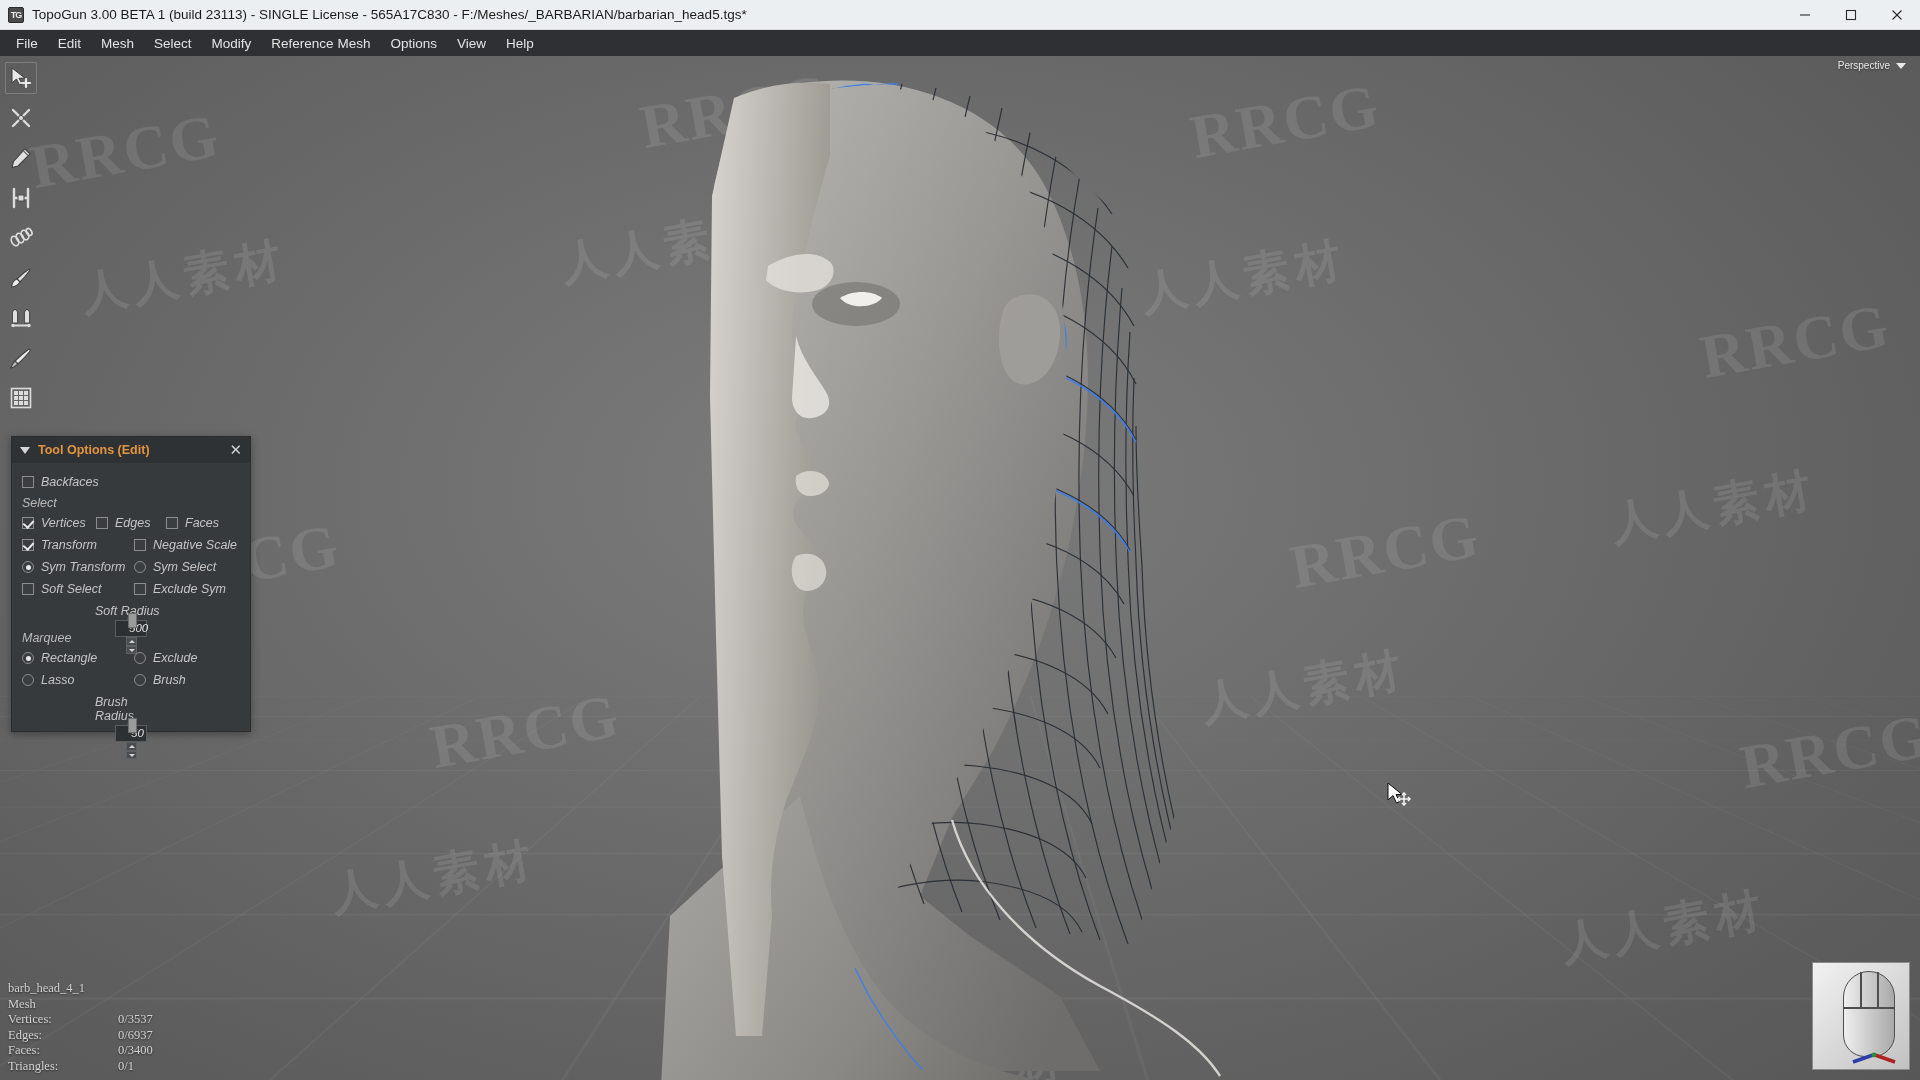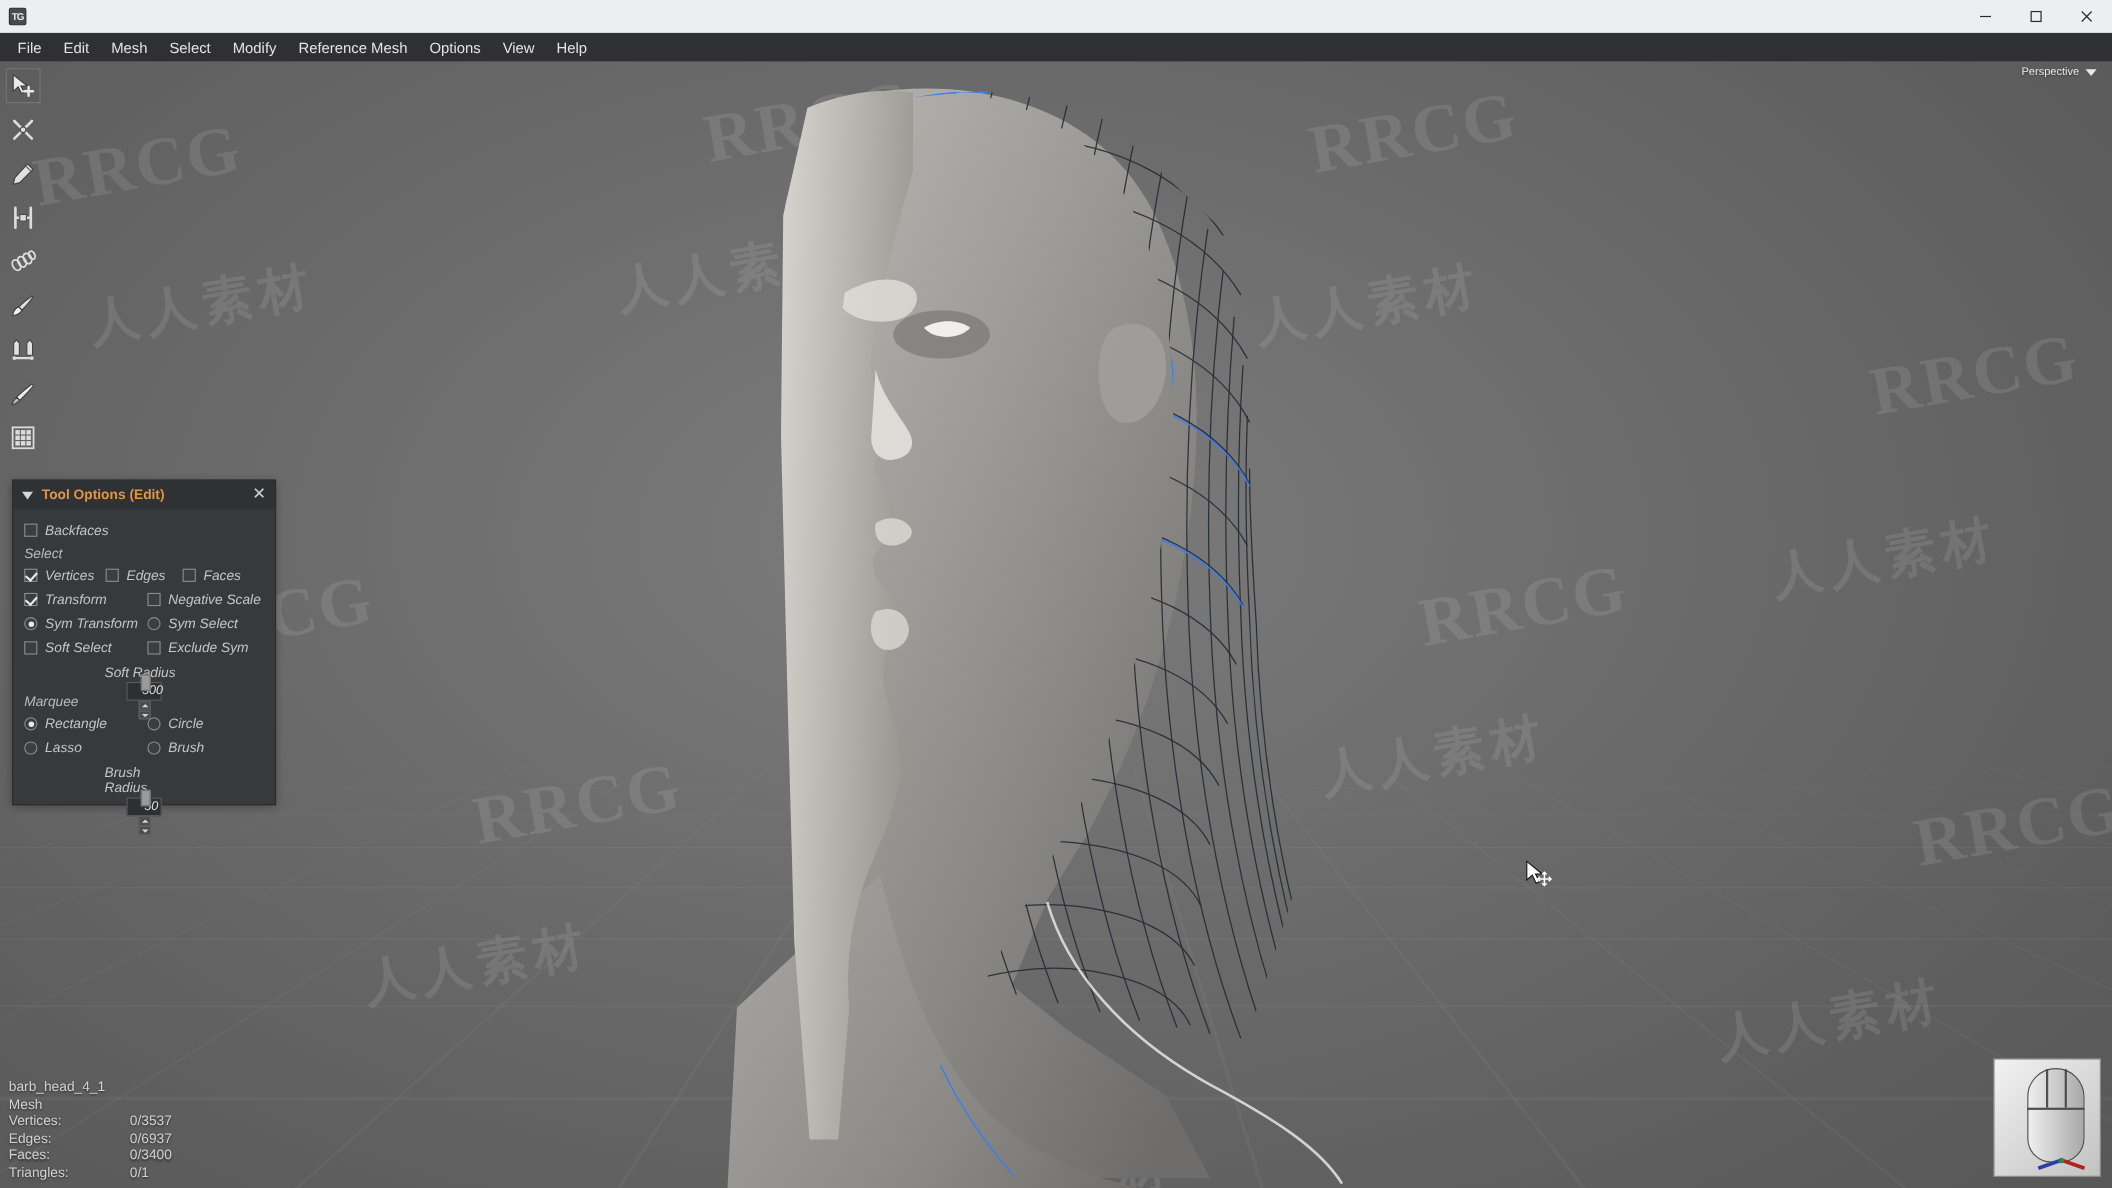--- a/index.html
+++ b/index.html
@@ -72,21 +72,21 @@
   
   #persp{
     position:absolute; right:14px; top:4px; display:flex; align-items:center; gap:6px;
     color:#e9e9e9; font-size:10px; text-shadow:0 1px 2px rgba(0,0,0,.5);
   }
   #persp .caret{ width:0;height:0;border-left:5px solid transparent;border-right:5px solid transparent;border-top:6px solid #e9e9e9; }
 
   
   #status{
     position:absolute; left:8px; bottom:6px;
-    font-family:Liberation Sans, sans-serif; font-size:12.5px; color:#d2d2d2;
+    font-family:Liberation Serif, serif; font-size:12.5px; color:#d2d2d2;
     text-shadow:0 1px 2px rgba(0,0,0,.55); line-height:15.5px;
   }
   #status .row{ display:flex; }
   #status .k{ width:110px; }
 
   
   #mouse-gizmo{
     position:absolute; right:10px; bottom:10px; width:98px; height:108px;
     background:linear-gradient(135deg,#f2f2f2 0%,#d7d7d7 55%,#c2c2c2 100%);
     border:1px solid #8b8b8b;
@@ -181,20 +181,21 @@
     border-left:3px solid transparent; border-right:3px solid transparent;
   }
   .spin .up::after{ border-bottom:3px solid #d4d4d4; }
   .spin .dn::after{ border-top:3px solid #d4d4d4; }
 </style>
 </head>
 <body>
 
 <div id="titlebar">
   <div id="app-icon">TG</div>
+  <div id="title-text">TopoGun 3.00 BETA 1 (build 23113) - SINGLE License - 565A17C830 - F:/Meshes/_BARBARIAN/barbarian_head5.tgs*</div>
   <div id="win-controls">
     <div class="win-btn">
       <svg width="12" height="12" viewBox="0 0 12 12">
           <line x1="1" y1="6" x2="11" y2="6" stroke="#2b2b2b" stroke-width="1.1"></line>
         </svg>
     </div>
     <div class="win-btn">
       <svg width="12" height="12" viewBox="0 0 12 12">
           <rect x="1.5" y="1.5" width="9" height="9" fill="none" stroke="#2b2b2b" stroke-width="1.1"></rect>
         </svg>
@@ -603,21 +604,21 @@
 
     <div class="sect-label">Marquee</div>
 
     <div class="ctrl-row">
       <span class="col c-a">
         <span class="rb on"></span>
         <span class="lbl">Rectangle</span>
       </span>
       <span class="col">
         <span class="rb"></span>
-        <span class="lbl">Circle</span>
+        <span class="lbl">Exclude</span>
       </span>
     </div>
 
     <div class="ctrl-row">
       <span class="col c-a">
         <span class="rb"></span>
         <span class="lbl">Lasso</span>
       </span>
       <span class="col">
         <span class="rb"></span>

